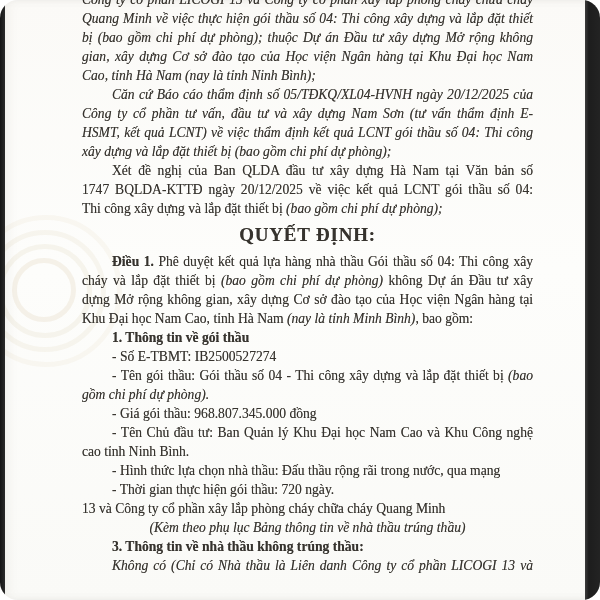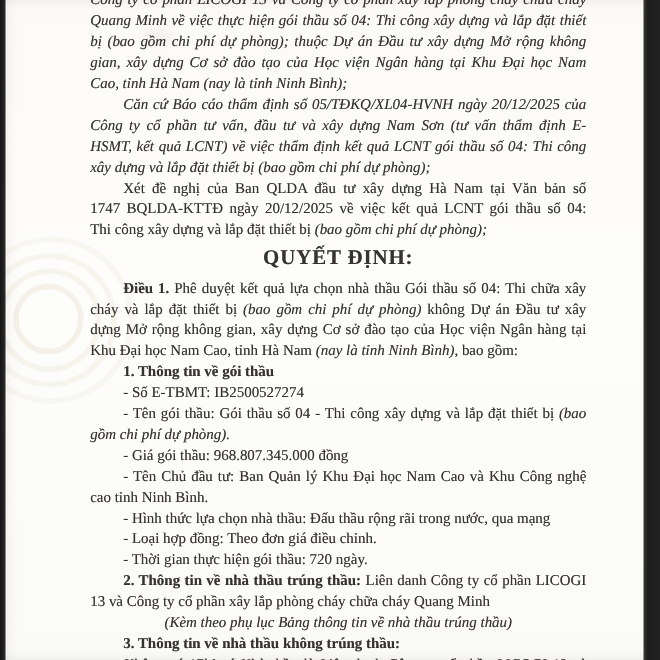--- a/index.html
+++ b/index.html
@@ -4,20 +4,21 @@
 <style>
   html, body { margin: 0; padding: 0; }
   body {
     width: 600px; height: 600px; overflow: hidden;
     background: #ffffff;
     font-family: "Liberation Serif", "DejaVu Serif", serif;
   }
   .page {
     position: relative; width: 600px; height: 600px; overflow: hidden;
     background: linear-gradient(180deg, #fbfaf7 0%, #fdfdfb 45%, #fafaf7 100%);
+    border-radius: 18px;
   }
   .edge-left {
     position: absolute; left: 0; top: 0; width: 5px; height: 600px;
     background: linear-gradient(90deg, #141414 0%, #2b2b2b 100%);
   }
   .edge-right {
     position: absolute; right: 0; top: 0; width: 15px; height: 600px;
     background: linear-gradient(90deg, #3c3c3c 0%, #1d1d1d 25%, #232323 100%);
   }
   .paper-shade {
@@ -71,35 +72,33 @@
       <div class="ln j"><span class="it ">gian, xây dựng Cơ sở đào tạo của Học viện Ngân hàng tại Khu Đại học Nam</span></div>
       <div class="ln"><span class="it ">Cao, tỉnh Hà Nam (nay là tỉnh Ninh Bình);</span></div>
       <div class="ln j ind"><span class="it ">Căn cứ Báo cáo thẩm định số 05/TĐKQ/XL04-HVNH ngày 20/12/2025 của</span></div>
       <div class="ln j"><span class="it ">Công ty cổ phần tư vấn, đầu tư và xây dựng Nam Sơn (tư vấn thẩm định E-</span></div>
       <div class="ln j"><span class="it ">HSMT, kết quả LCNT) về việc thẩm định kết quả LCNT gói thầu số 04: Thi công</span></div>
       <div class="ln"><span class="it ">xây dựng và lắp đặt thiết bị (bao gồm chi phí dự phòng);</span></div>
       <div class="ln j ind"><span class="">Xét đề nghị của Ban QLDA đầu tư xây dựng Hà Nam tại Văn bản số</span></div>
       <div class="ln j"><span class="">1747 BQLDA-KTTĐ ngày 20/12/2025 về việc kết quả LCNT gói thầu số 04:</span></div>
       <div class="ln"><span class="">Thi công xây dựng và lắp đặt thiết bị </span><span class="it ">(bao gồm chi phí dự phòng);</span></div>
       <div class="ln c hd"><span class="bold">QUYẾT ĐỊNH:</span></div>
-      <div class="ln j ind"><span class="bold">Điều 1.</span><span class=""> Phê duyệt kết quả lựa chọn nhà thầu Gói thầu số 04: Thi chữa xây</span></div>
+      <div class="ln j ind"><span class="bold">Điều 1.</span><span class=""> Phê duyệt kết quả lựa hàng nhà thầu Gói thầu số 04: Thi công xây</span></div>
       <div class="ln j"><span class="">cháy và lắp đặt thiết bị </span><span class="it ">(bao gồm chi phí dự phòng)</span><span class=""> không Dự án Đầu tư xây</span></div>
       <div class="ln j"><span class="">dựng Mở rộng không gian, xây dựng Cơ sở đào tạo của Học viện Ngân hàng tại</span></div>
-      <div class="ln"><span class="">Khu Đại học Nam Cao, tỉnh Hà Nam </span><span class="it ">(nay là tỉnh Ninh Bình)</span><span class="">, bao gồm:</span></div>
+      <div class="ln"><span class="">Khu Đại học Nam Cao, tỉnh Hà Nam </span><span class="it ">(nay là tỉnh Minh Bình)</span><span class="">, bao gồm:</span></div>
       <div class="ln ind"><span class="bold">1. Thông tin về gói thầu</span></div>
       <div class="ln ind"><span class="">- Số E-TBMT: IB2500527274</span></div>
       <div class="ln j ind"><span class="">- Tên gói thầu: Gói thầu số 04 - Thi công xây dựng và lắp đặt thiết bị </span><span class="it ">(bao</span></div>
       <div class="ln"><span class="it ">gồm chi phí dự phòng).</span></div>
       <div class="ln ind"><span class="">- Giá gói thầu: 968.807.345.000 đồng</span></div>
       <div class="ln j ind"><span class="">- Tên Chủ đầu tư: Ban Quản lý Khu Đại học Nam Cao và Khu Công nghệ</span></div>
       <div class="ln"><span class="">cao tỉnh Ninh Bình.</span></div>
       <div class="ln ind"><span class="">- Hình thức lựa chọn nhà thầu: Đấu thầu rộng rãi trong nước, qua mạng</span></div>
-      <div class="ln ind"><span class="">- Loại hợp đồng: Theo đơn giá điều chỉnh.</span></div>
       <div class="ln ind"><span class="">- Thời gian thực hiện gói thầu: 720 ngày.</span></div>
-      <div class="ln j ind"><span class="bold">2. Thông tin về nhà thầu trúng thầu:</span><span class=""> Liên danh Công ty cổ phần LICOGI</span></div>
       <div class="ln"><span class="">13 và Công ty cổ phần xây lắp phòng cháy chữa cháy Quang Minh</span></div>
       <div class="ln c"><span class="it ">(Kèm theo phụ lục Bảng thông tin về nhà thầu trúng thầu)</span></div>
       <div class="ln ind"><span class="bold">3. Thông tin về nhà thầu không trúng thầu:</span></div>
       <div class="ln j ind"><span class="it ">Không có (Chỉ có Nhà thầu là Liên danh Công ty cổ phần LICOGI 13 và</span></div>
     </div>
   <div class="paper-shade"></div>
   <div class="edge-left"></div>
   <div class="edge-right"></div>
 </div>
 

